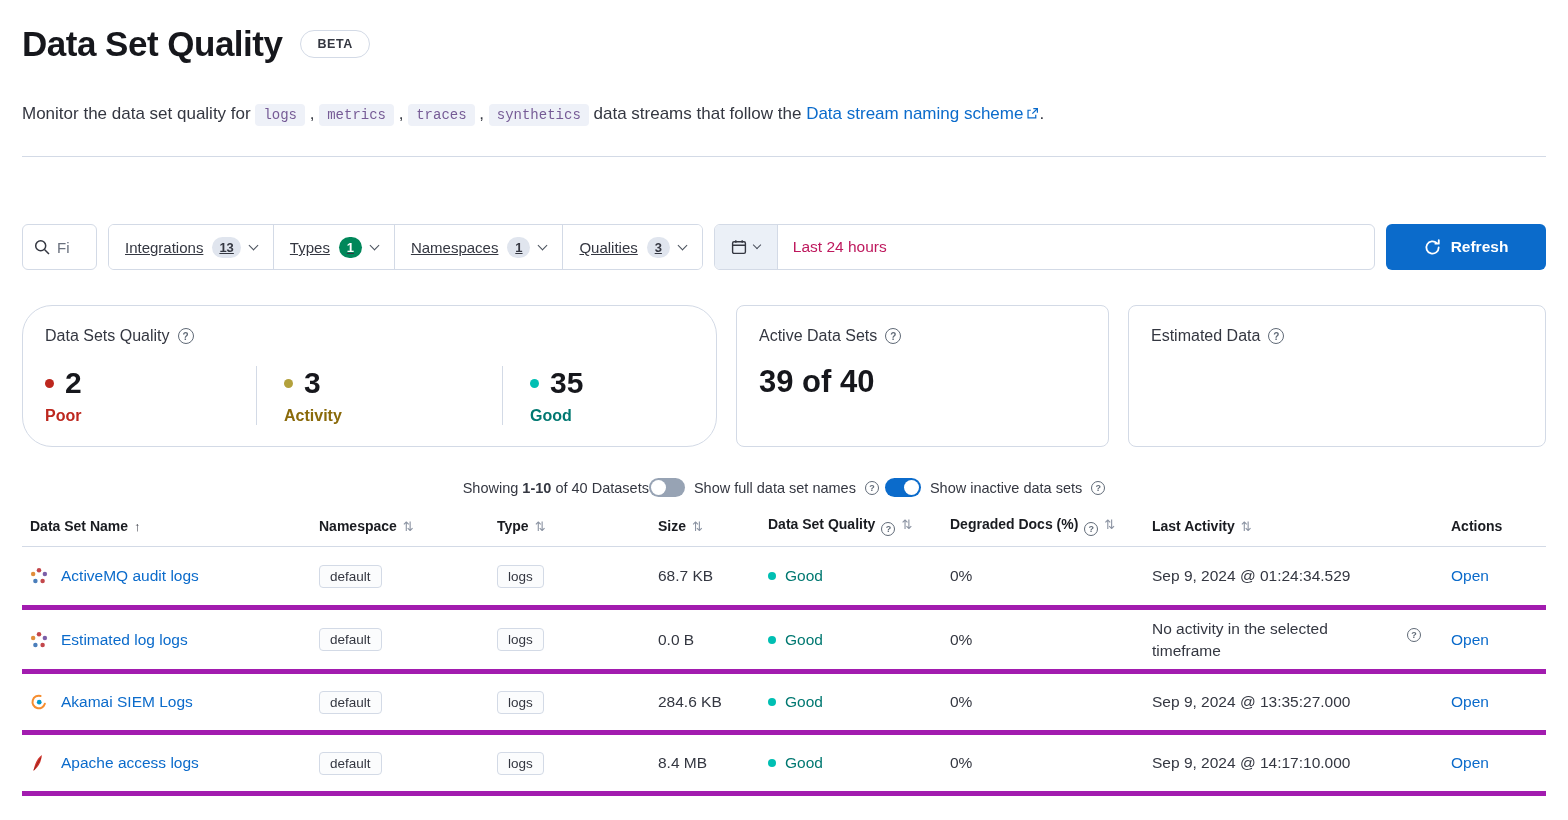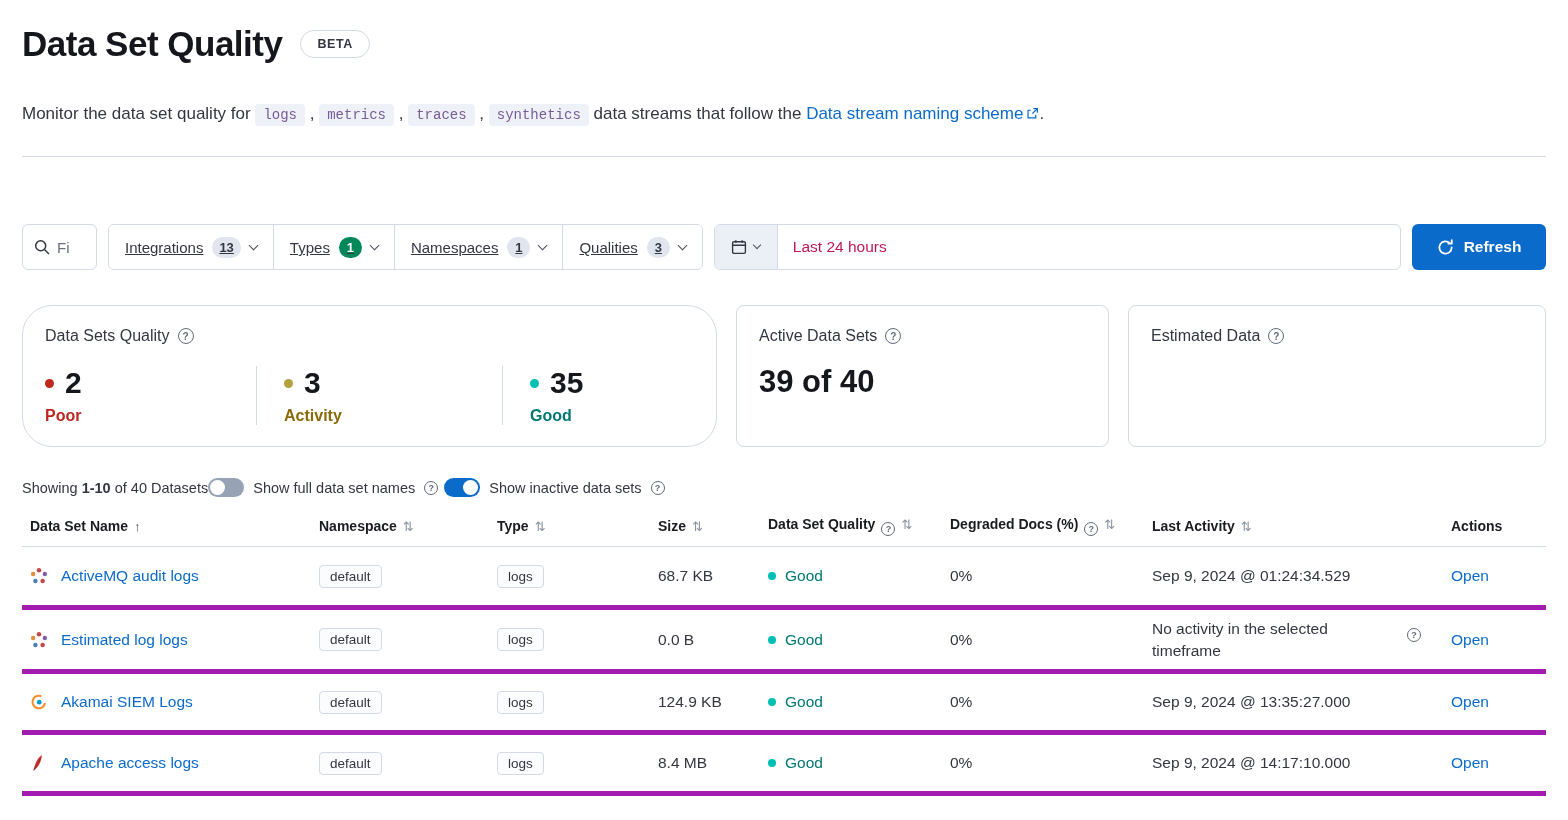--- a/index.html
+++ b/index.html
@@ -42,21 +42,21 @@
   .chev { width:7px; height:7px; border-right:1.6px solid #49505c; border-bottom:1.6px solid #49505c;
             transform:rotate(45deg); margin-top:-4px; display:inline-block; }
 
   .date-group { display:flex; align-items:center; height:46px; border:1px solid #D3DAE6;
             border-radius:6px; background:#fff; overflow:hidden; flex:1; }
   .date-btn { width:63px; height:100%; background:#EBF0F7; border:none; border-right:1px solid #D3DAE6;
             display:flex; align-items:center; justify-content:center; gap:7px; cursor:pointer; }
   .date-btn .chev { width:6px; height:6px; }
   .date-text { padding:0 15px; font-size:15.5px; color:#be185d; cursor:pointer; }
 
-  .refresh-btn { width:134px; height:46px; background:#0B6BCB; color:#fff; border:none;
+  .refresh-btn { width:160px; height:46px; background:#0B6BCB; color:#fff; border:none;
             border-radius:6px; font-size:15.5px; font-weight:600; font-family:inherit;
             display:flex; align-items:center; justify-content:center; gap:10px; cursor:pointer; }
 
   
   .cards { display:flex; gap:19px; margin-top:35px; align-items:stretch; }
   .card { border:1px solid #D3DAE6; border-radius:8px; background:#fff; padding:21px 22px; }
   .card.quality { width:695px;border-radius:30px; }
   .card.active  { width:373px; }
   .card.estimated { flex:1; }
   .card-title { display:flex; align-items:center; gap:8px; font-size:16px; color:#343741; }
@@ -71,21 +71,21 @@
   .stat.s2 { width:246px; padding-left:27px; border-left:1px solid #D3DAE6; }
   .stat.s3 { padding-left:27px; border-left:1px solid #D3DAE6; }
   .stat-value { display:flex; align-items:center; gap:11px; font-size:30px; font-weight:700; color:#16171c; }
   .dot { width:9px; height:9px; border-radius:50%; display:inline-block; flex:none; }
   .dot.red { background:#BD271E; } .dot.yellow { background:#B3A13C; } .dot.teal { background:#00BFB3; }
   .stat-label { margin-top:7px; font-size:16px; font-weight:700; }
   .stat-label.red { color:#BD271E; } .stat-label.yellow { color:#8A6A0A; } .stat-label.teal { color:#007871; }
   .big-value { margin-top:19px; font-size:31px; font-weight:700; color:#16171c; }
 
   
-  .table-meta { display:flex; align-items:center; justify-content:flex-start; margin-top:31px;
+  .table-meta { display:flex; align-items:center; justify-content:center; margin-top:31px;
             font-size:14.5px; color:#343741; }
   .meta-right { display:flex; align-items:center; gap:6px; }
   .toggle { display:flex; align-items:center; gap:9px; cursor:pointer; }
   .switch { width:36px; height:19px; border-radius:10px; background:#97A3B4; position:relative;
             display:inline-block; flex:none; cursor:pointer; }
   .switch .knob { position:absolute; top:2px; left:2px; width:15px; height:15px; border-radius:50%;
             background:#fff; }
   .switch.on { background:#0B6BCB; }
   .switch.on .knob { left:auto; right:2px; }
 
@@ -375,21 +375,21 @@
                 <svg width="18" height="18" viewBox="0 0 16 16">
                   <path d="M13.2 9.6A5.6 5.6 0 1 1 9.4 2.6" fill="none" stroke="#F68D2E" stroke-width="1.8" stroke-linecap="round"></path>
                   <circle cx="8.2" cy="8.2" r="2.1" fill="#0099CC"></circle>
                 </svg>
               </span>
           <a class="name-link">Akamai SIEM Logs</a>
             </span>
           </td>
         <td><span class="tag">default</span></td>
         <td><span class="tag">logs</span></td>
-        <td><span>124.9 KB</span></td>
+        <td><span>284.6 KB</span></td>
         <td>
             <span class="q-cell">
               <span class="q-dot"></span>
               <span class="q-good">Good</span>
             </span>
           </td>
         <td><span>0%</span></td>
         <td><span>Sep 9, 2024 @ 13:35:27.000</span></td>
         <td><a class="open-link">Open</a></td>
       </tr>

